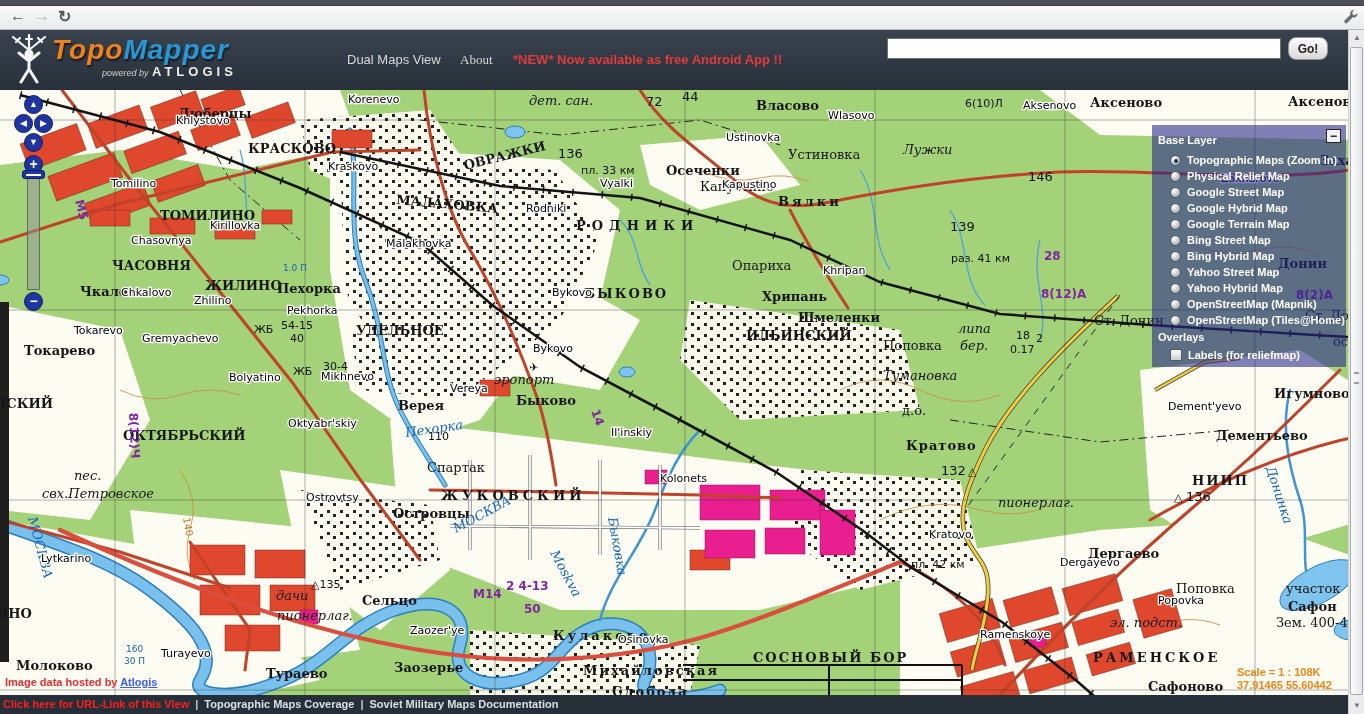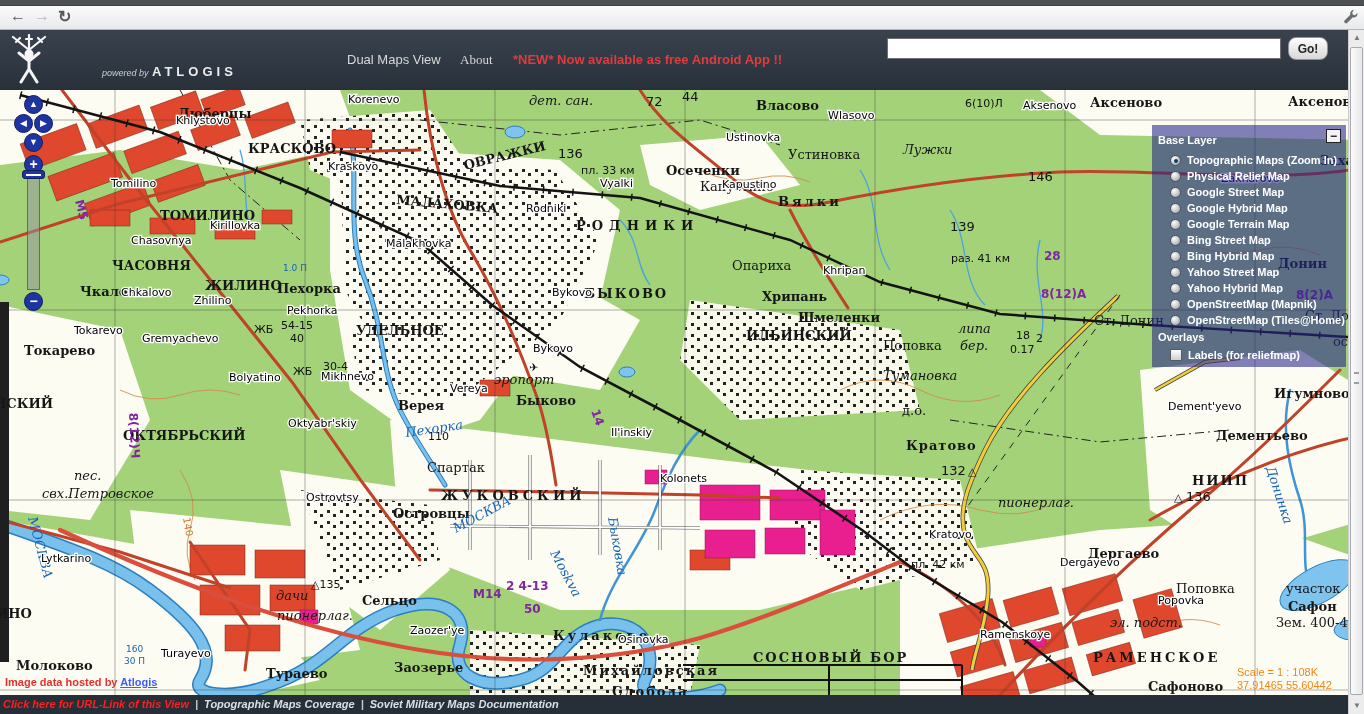--- a/index.html
+++ b/index.html
@@ -80,25 +80,25 @@
            background:radial-gradient(circle at 35% 30%, #ffffff, #c2c6ca 55%, #8d9296); border:1px solid #4e5356; position:relative; }
   .radio.sel::after { content:""; position:absolute; left:2.5px; top:2.5px; width:4px; height:4px; border-radius:50%; background:#0e3d66; }
   #panel-overlays-title { position:absolute; left:6px; top:206px; }
   #overlay-list { position:absolute; left:18px; top:222px; }
   .checkbox { display:inline-block; width:12px; height:12px; margin-right:6px; vertical-align:-2px;
               background:linear-gradient(#fefefe,#cdd1d5); border:1px solid #555a5e; }
 
   
   #attribution { position:absolute; left:5px; top:586px; z-index:15; font-size:11px; font-weight:bold; color:#e82f2f; }
   #attribution a { color:#3a5bff; text-decoration:underline; cursor:pointer; }
-  #scaleinfo { position:absolute; left:1237px; top:576px; z-index:15; font-size:11px; font-weight:normal; color:#ef8518; line-height:13px; }
+  #scaleinfo { position:absolute; left:1237px; top:576px; z-index:15; font-size:11px; font-weight:bold; color:#ef8518; line-height:13px; }
 
   
   #footer { position:absolute; top:695px; left:0; width:1364px; height:19px; background:#262e38; z-index:45;
-            font-size:11px; font-weight:bold; line-height:19px; padding-left:3px; white-space:nowrap;font-style:italic; }
+            font-size:11px; font-weight:bold; line-height:19px; padding-left:3px; white-space:nowrap; }
   .flink { cursor:pointer; color:#d9e0e6; }
   .flink.red { color:#ff1f1f; }
   .fsep { color:#c3ccd4; margin:0 6px; }
 
   
   #scrollbar { position:absolute; right:0; top:30px; width:16px; height:684px; background:#ececec;
                border-left:1px solid #cfcfcf; z-index:60; }
   .sbarrow { position:absolute; left:0; width:16px; height:16px; color:#6f7a85; font-size:8px;
              text-align:center; line-height:16px; cursor:pointer; }
   #sb-up { top:0; } #sb-down { bottom:0; }
@@ -128,20 +128,21 @@
   <span id="logo-figure">
     <svg width="46" height="50" viewBox="0 0 46 50">
       <g stroke="#f5f5f5" stroke-width="2.2" fill="none" stroke-linecap="round">
         <path d="M23 16 L7 3 M23 16 L23 1 M23 16 L39 3"></path>
         <path d="M10 8 L14 4 M32 4 L36 8 M20 5 L26 5"></path>
       </g>
       <circle cx="23" cy="20" r="4.5" fill="#f5f5f5"></circle>
       <path d="M23 24 L23 35 M23 27 L13 19 M23 27 L33 19 M23 35 L15 48 M23 35 L31 48" stroke="#f5f5f5" stroke-width="3" fill="none" stroke-linecap="round"></path>
     </svg>
   </span>
+  <div id="logo-text"><span id="logo-topo">Topo</span><span id="logo-mapper">Mapper</span></div>
   <span id="logo-powered">powered by</span>
   <span id="logo-brand">ATLOGIS</span>
   <span class="navitem" id="nav-dual">Dual Maps View</span>
   <span class="navitem" id="nav-about">About</span>
   <span id="announce">*NEW* Now available as free Android App !!</span>
   <input id="search-input" value="" style="">
   <button id="go-btn">Go!</button>
 </div>
 
 <div id="map">

